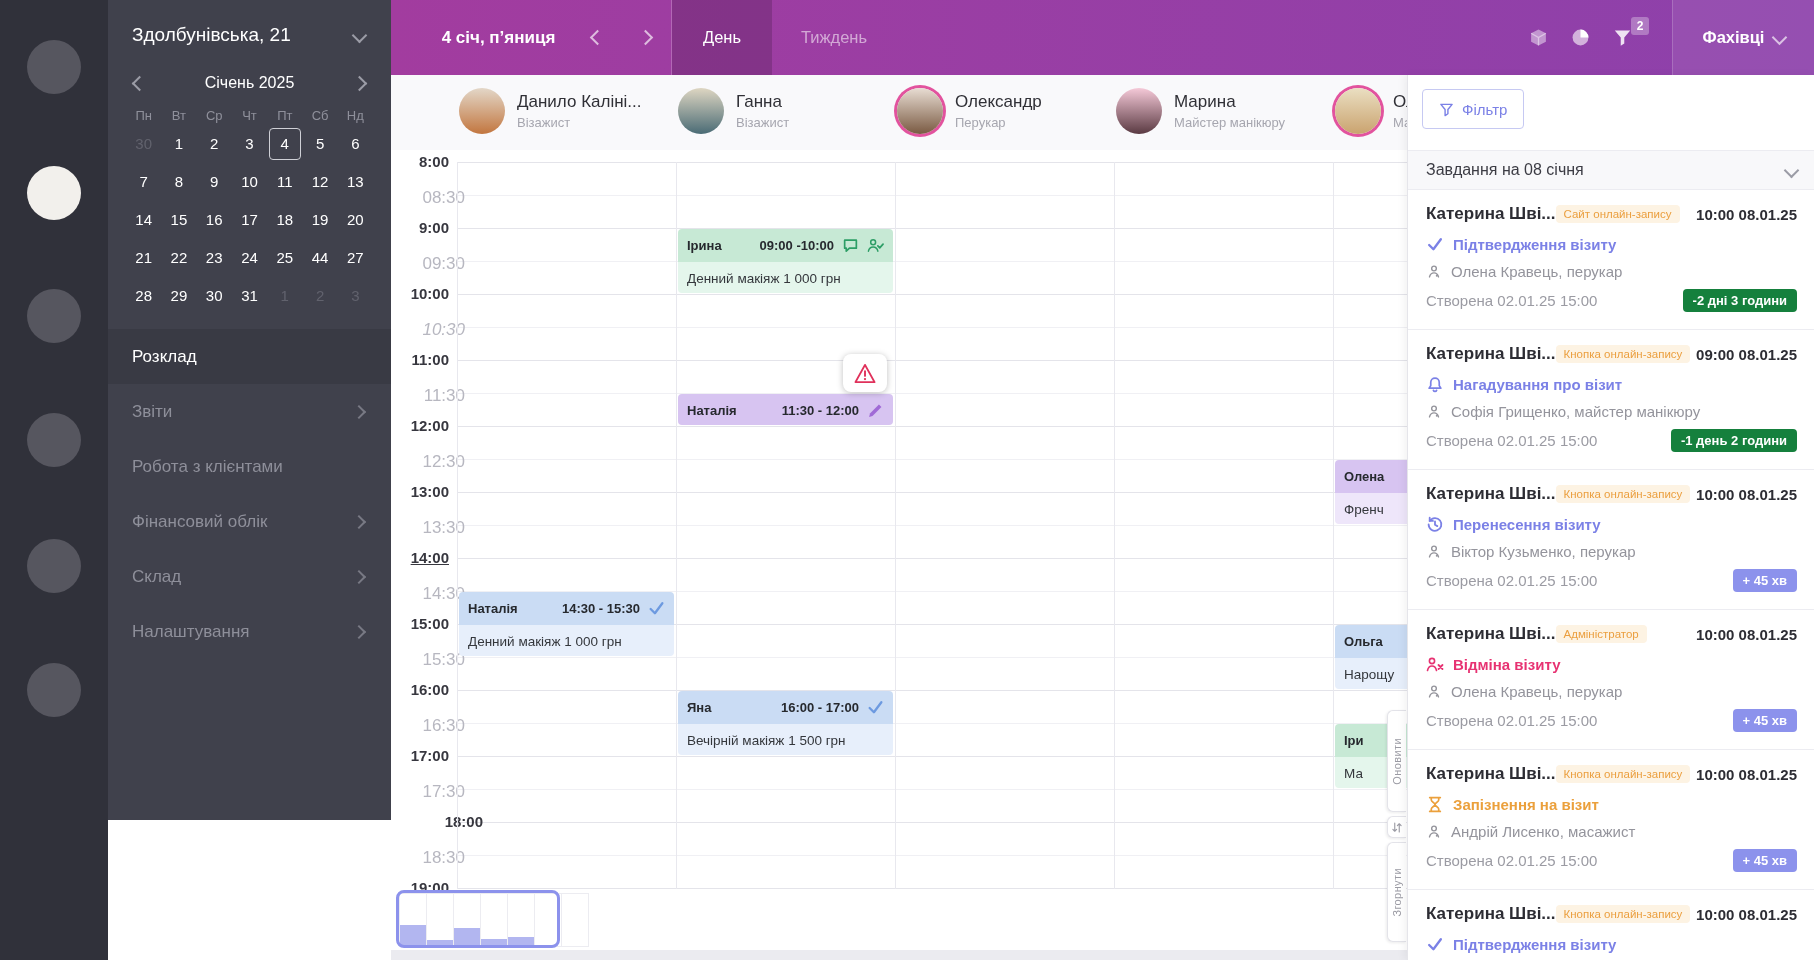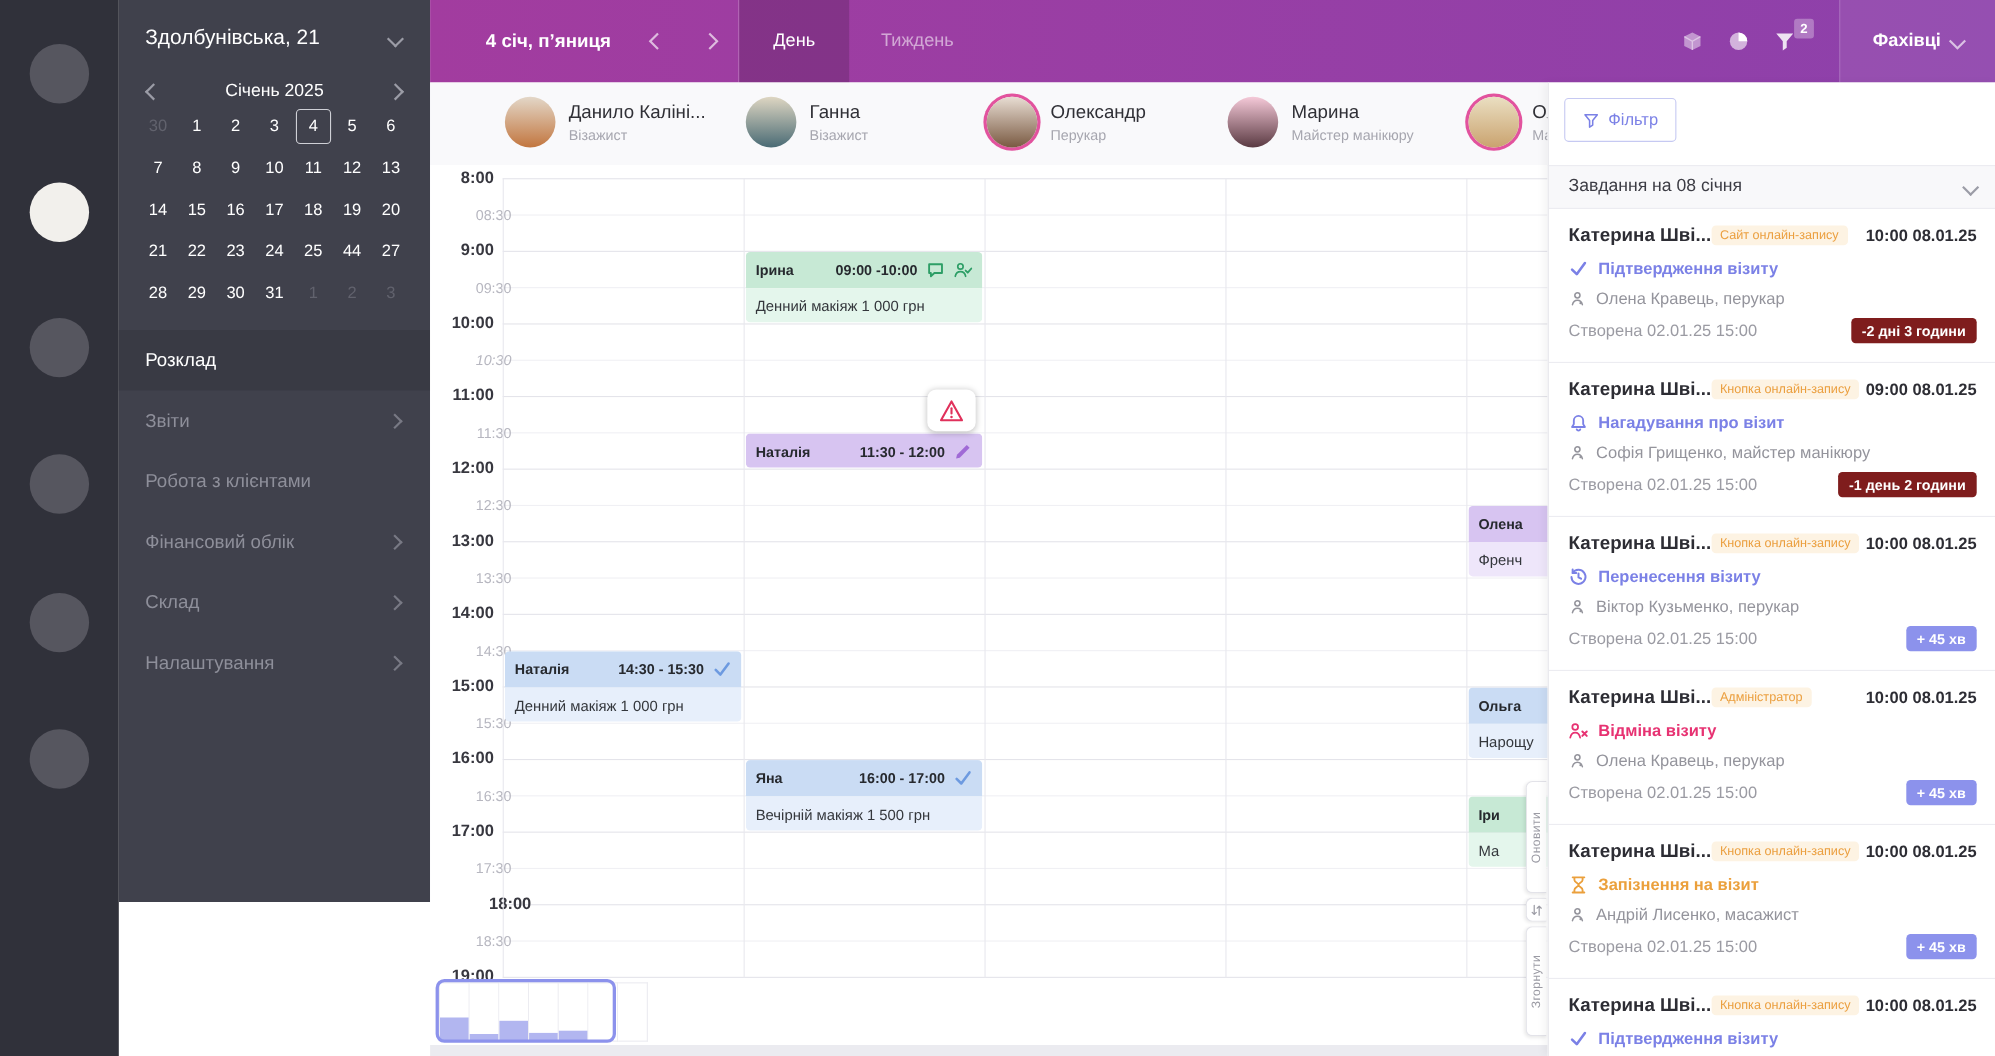--- a/index.html
+++ b/index.html
@@ -59,21 +59,21 @@
   .staff-name{font-size:17px;color:#303036;white-space:nowrap}
   .staff-role{font-size:13px;color:#a6a6af;margin-top:3px;white-space:nowrap}
 
   
   .grid{position:absolute;left:391px;top:150px;width:1016px;height:810px;background:#fff;overflow:hidden}
   .hline{position:absolute;left:66px;right:0;border-top:1px solid #f0f0f4}
   .hline.hour{border-top-color:#e4e4ea}
   .vline{position:absolute;top:12px;height:727px;border-left:1px solid #e8e8ee}
   .tlabel{position:absolute;text-align:right}
   .tlabel.hour{left:0;width:58px;font-size:15px;font-weight:700;color:#37373f}
-  .tlabel.half{left:0;width:74px;font-size:13px;color:#b7b7c0}
+  .tlabel.half{left:0;width:74px;font-size:17px;color:#b7b7c0}
   .event{position:absolute;border-radius:4px;overflow:hidden;cursor:pointer}
   .ev-head{height:33px;display:flex;align-items:center;gap:8px;padding:0 9px;font-size:13px;font-weight:700;color:#26292e}
   .ev-time{margin-left:auto;white-space:nowrap}
   .ev-body{height:32px;display:flex;align-items:center;padding:0 9px;font-size:13.5px;color:#34373c}
   .event.green .ev-head{background:#c7e9d5}.event.green .ev-body{background:#e4f6ec}
   .event.purple .ev-head{background:#d7c4f1}.event.purple .ev-body{background:#eee6fa}
   .event.blue .ev-head{background:#cadcf4}.event.blue .ev-body{background:#e7effb}
   .event.green .ev-ic{color:#2d9e66}
   .event.purple .ev-ic{color:#a06ad6}
   .event.blue .ev-ic{color:#6d9ae0}
@@ -115,21 +115,21 @@
   .t-name{font-size:17px;font-weight:700;color:#2d2d34;white-space:nowrap}
   .t-badge{font-size:11.5px;color:#eb9f3f;background:#fdf3e3;padding:3px 8px;border-radius:4px;white-space:nowrap}
   .t-time{margin-left:auto;font-size:15px;font-weight:700;color:#2d2d34;white-space:nowrap}
   .t-row2{display:flex;align-items:center;gap:9px;margin-top:12px;font-size:15px;font-weight:600}
   .t-row2.violet{color:#7b81e6}.t-row2.pink{color:#e73272}.t-row2.orange{color:#eba03c}
   .t-row2 .ic{width:18px;height:17px}
   .t-row3{display:flex;align-items:center;gap:9px;margin-top:10px;font-size:15px;color:#94949c}
   .t-row3 .ic{width:16px;height:15px;color:#94949c}
   .t-row4{display:flex;align-items:center;margin-top:9px;font-size:15px;color:#9b9ba3}
   .t-tag{margin-left:auto;font-size:13px;font-weight:700;color:#fff;padding:4px 10px;border-radius:4px;white-space:nowrap}
-  .t-tag.pink{background:#7f1d1d}.t-tag.violet{background:#8c92ec}
+  .t-tag.pink{background:#15803d}.t-tag.violet{background:#8c92ec}
 </style>
 </head>
 <body>
 
 <div id="app">
 
   <div class="rail" id="rail">
       <div class="av" style="top: 40px;"></div>
       <div class="av active" style="top: 166px;"></div>
       <div class="av" style="top: 289px;"></div>
@@ -142,20 +142,29 @@
     <div class="loc-row">
       <span>Здолбунівська, 21</span>
       <span class="chev down"></span>
     </div>
     <div class="mc">
       <div class="mc-head">
         <span class="chev left"></span>
         <span>Січень 2025</span>
         <span class="chev right"></span>
       </div>
+      <div class="mc-week" id="mc-weekdays">
+          <span>Пн</span>
+          <span>Вт</span>
+          <span>Ср</span>
+          <span>Чт</span>
+          <span>Пт</span>
+          <span>Сб</span>
+          <span>Нд</span>
+        </div>
       <div class="mc-grid" id="mc-grid">
           <div class="mc-cell muted">
             <span>30</span>
           </div>
           <div class="mc-cell">
             <span>1</span>
           </div>
           <div class="mc-cell">
             <span>2</span>
           </div>
@@ -389,21 +398,21 @@
       <div class="tlabel half" style="top: 236px;">11:30</div>
       <div class="hline hour" style="top: 276px;"></div>
       <div class="tlabel hour" style="top: 267px;">12:00</div>
       <div class="hline" style="top: 309px;"></div>
       <div class="tlabel half" style="top: 302px;">12:30</div>
       <div class="hline hour" style="top: 342px;"></div>
       <div class="tlabel hour" style="top: 333px;">13:00</div>
       <div class="hline" style="top: 375px;"></div>
       <div class="tlabel half" style="top: 368px;">13:30</div>
       <div class="hline hour" style="top: 408px;"></div>
-      <div class="tlabel hour" style="top: 399px;">14:00</div>
+      <div class="tlabel hour" style="top: 399px; text-decoration: underline;">14:00</div>
       <div class="hline" style="top: 441px;"></div>
       <div class="tlabel half" style="top: 434px;">14:30</div>
       <div class="hline hour" style="top: 474px;"></div>
       <div class="tlabel hour" style="top: 465px;">15:00</div>
       <div class="hline" style="top: 507px;"></div>
       <div class="tlabel half" style="top: 500px;">15:30</div>
       <div class="hline hour" style="top: 540px;"></div>
       <div class="tlabel hour" style="top: 531px;">16:00</div>
       <div class="hline" style="top: 573px;"></div>
       <div class="tlabel half" style="top: 566px;">16:30</div>

